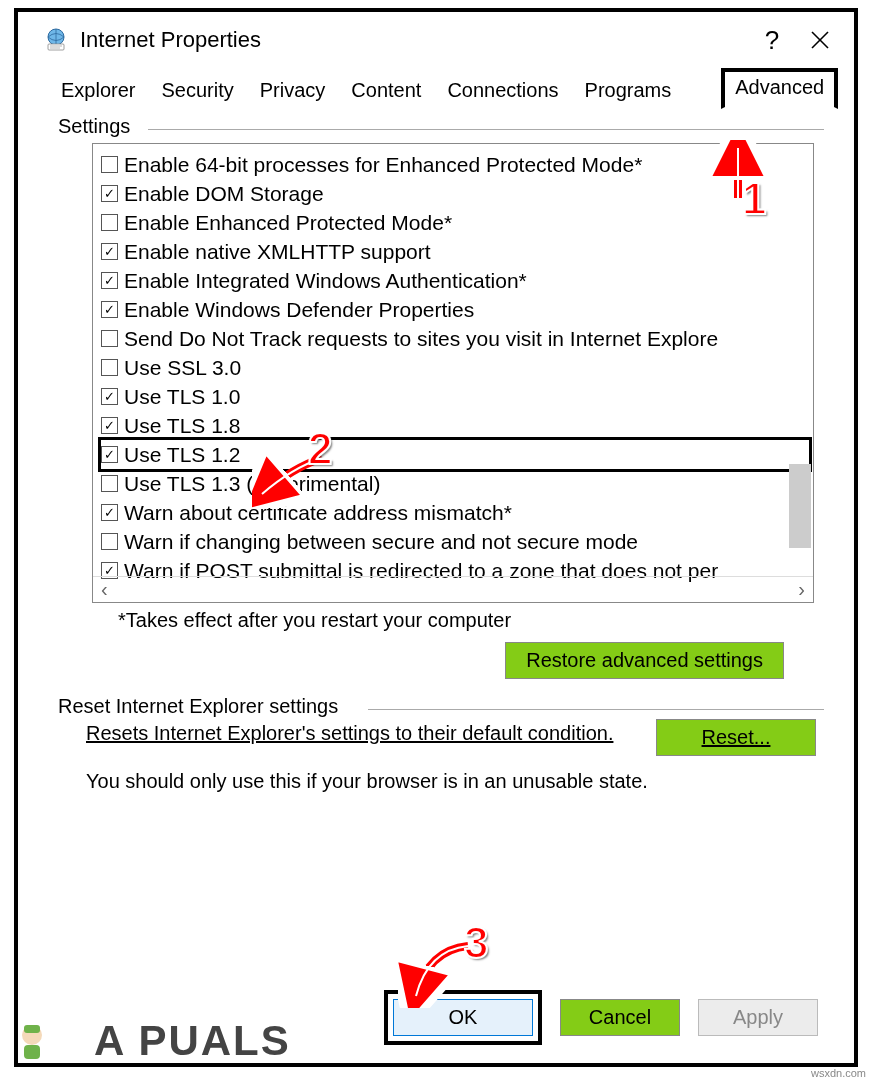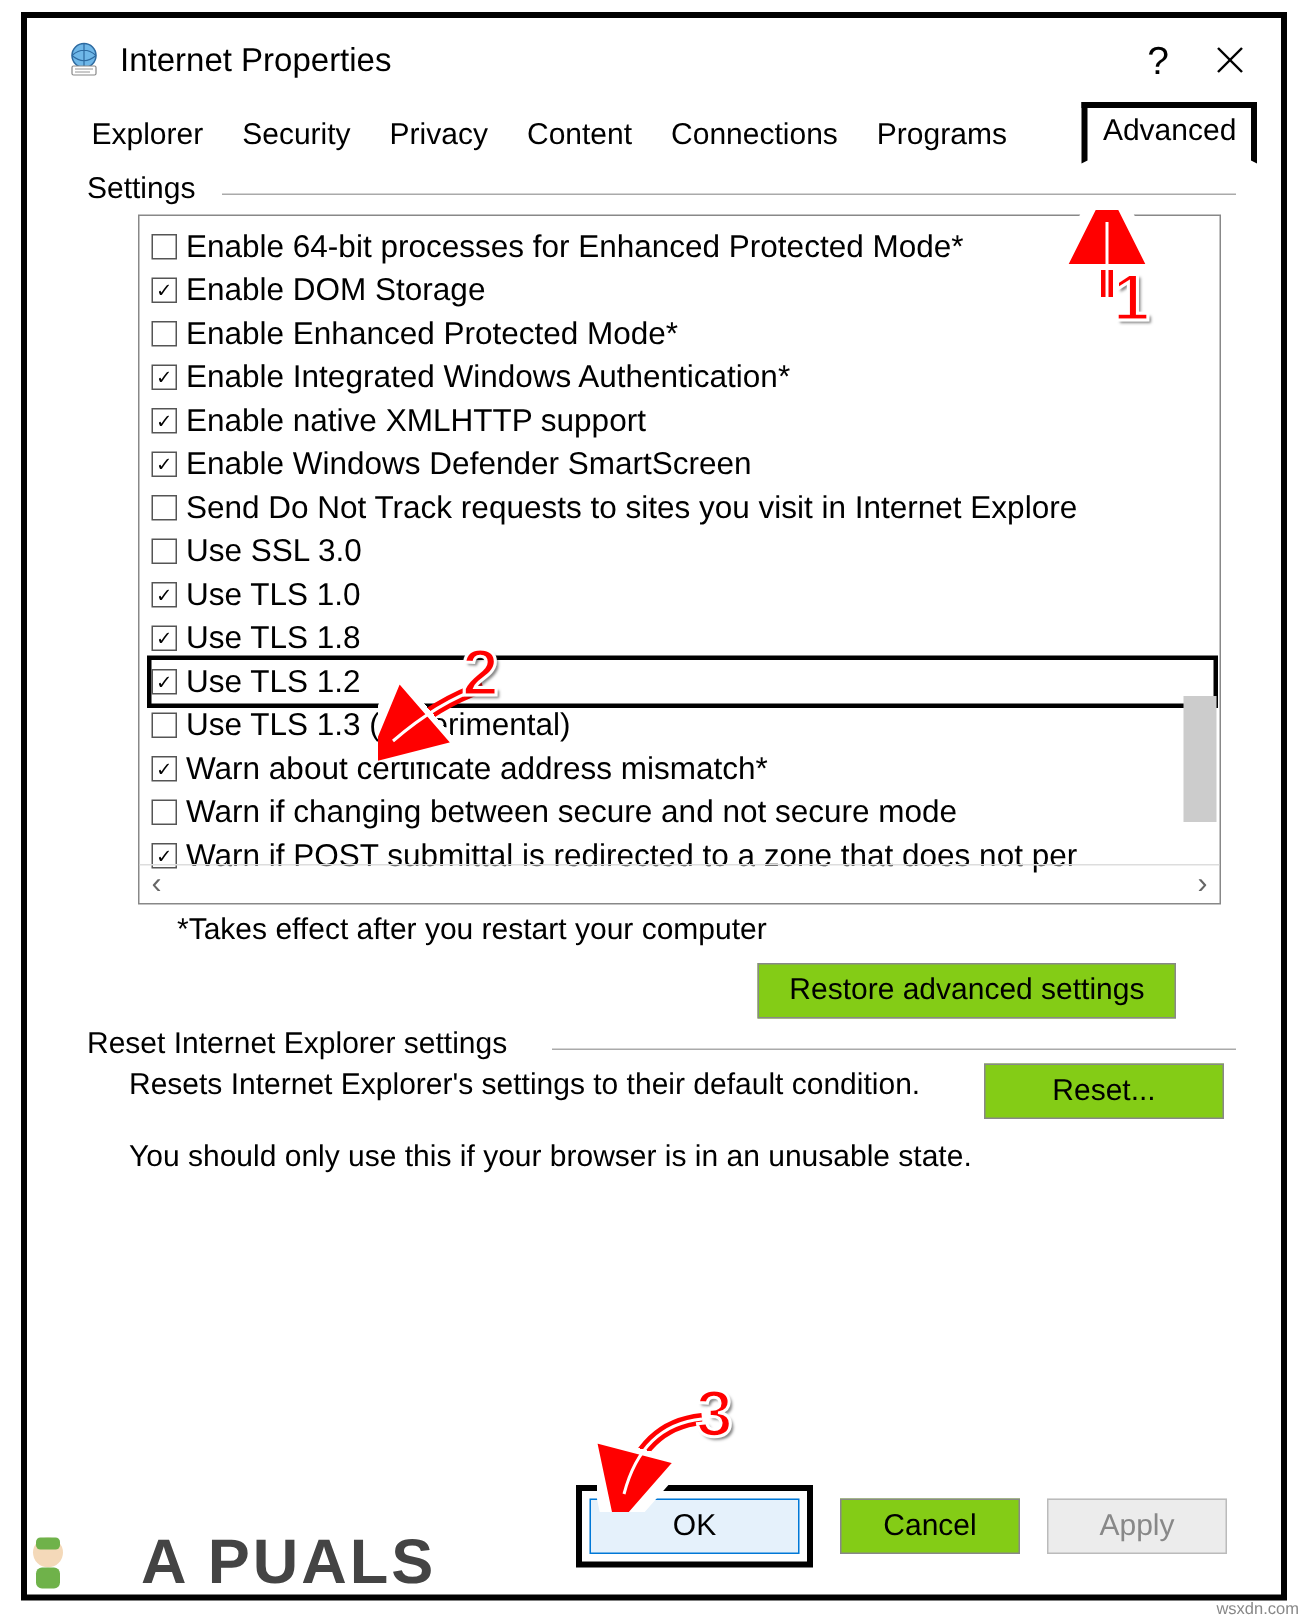--- a/index.html
+++ b/index.html
@@ -148,23 +148,24 @@
     min-width: 120px;
     text-align: center;
     cursor: default;
   }
   .btn.disabled {
     color: #888;
     border-color: #bbb;
     background: #ececec;
   }
   .reset-group {
-    margin: 10px 30px 0 40px;
+    margin: 20px 30px 0 40px;
     position: relative;
     padding-top: 14px;
+    text-decoration: underline;
   }
   .reset-rule {
     position: absolute;
     top: 10px; left: 310px; right: 0;
     border-top: 1px solid #aaa;
   }
   .reset-body {
     display: flex;
     align-items: flex-start;
     margin-top: 6px;
@@ -277,29 +278,29 @@
           <div class="check-row">
             <span class="chk checked"></span>
             <span>Enable DOM Storage</span>
           </div>
           <div class="check-row">
             <span class="chk"></span>
             <span>Enable Enhanced Protected Mode*</span>
           </div>
           <div class="check-row">
             <span class="chk checked"></span>
+            <span>Enable native XMLHTTP support</span>
+          </div>
+          <div class="check-row">
+            <span class="chk checked"></span>
             <span>Enable Integrated Windows Authentication*</span>
           </div>
           <div class="check-row">
             <span class="chk checked"></span>
-            <span>Enable native XMLHTTP support</span>
-          </div>
-          <div class="check-row">
-            <span class="chk checked"></span>
-            <span>Enable Windows Defender SmartScreen</span>
+            <span>Enable Windows Defender Properties</span>
           </div>
           <div class="check-row">
             <span class="chk"></span>
             <span>Send Do Not Track requests to sites you visit in Internet Explore</span>
           </div>
           <div class="check-row">
             <span class="chk"></span>
             <span>Use SSL 3.0</span>
           </div>
           <div class="check-row">

